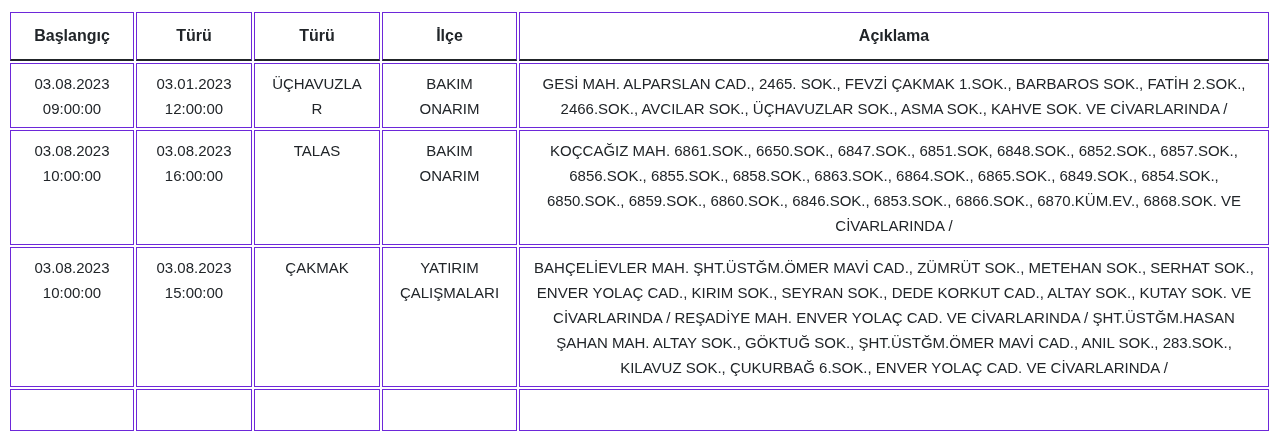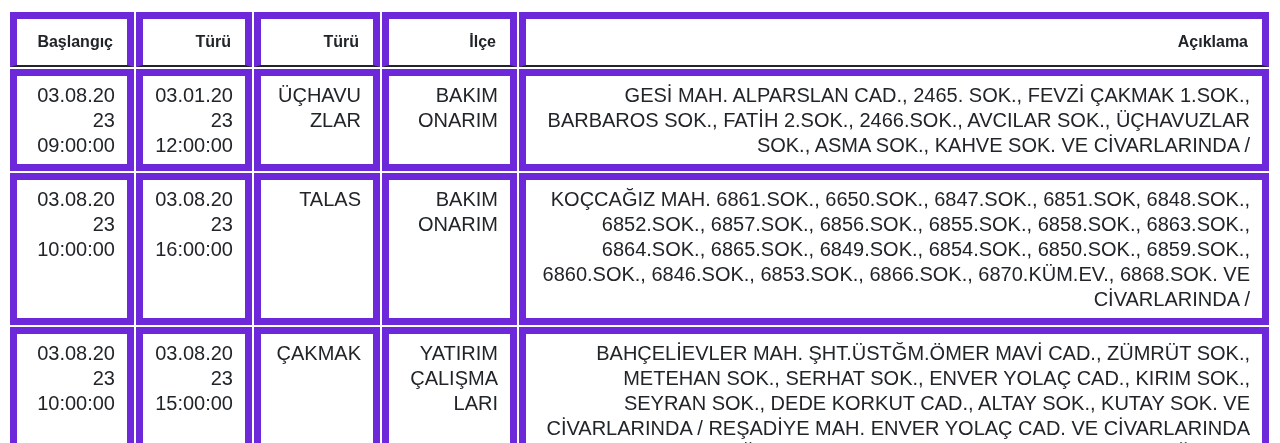--- a/index.html
+++ b/index.html
@@ -18,34 +18,34 @@
     width: 1263px;
     table-layout: fixed;
     border-collapse: separate;
     border-spacing: 2px;
     color: #212529;
   }
   .outage-table th,
   .outage-table td {
     box-sizing: border-box;
     background: #ffffff;
-    border: 7px solid #6d28d9;
-    text-align: right;
+    border: 1px solid #6d28d9;
+    text-align: center;
   }
   .outage-table th {
     font-size: 16px;
     font-weight: 700;
     line-height: 20px;
     padding: 13px 14px;
     vertical-align: middle;
     border-bottom: 2px solid #212529;
     white-space: nowrap;
   }
   .outage-table td {
-    font-size: 20px;
+    font-size: 15px;
     line-height: 25px;
     padding: 7px 12px 6px 12px;
     vertical-align: top;
     word-wrap: break-word;
   }
   .outage-table tr.partial-row td {
     height: 42px;
   }
 </style>
 </head>

